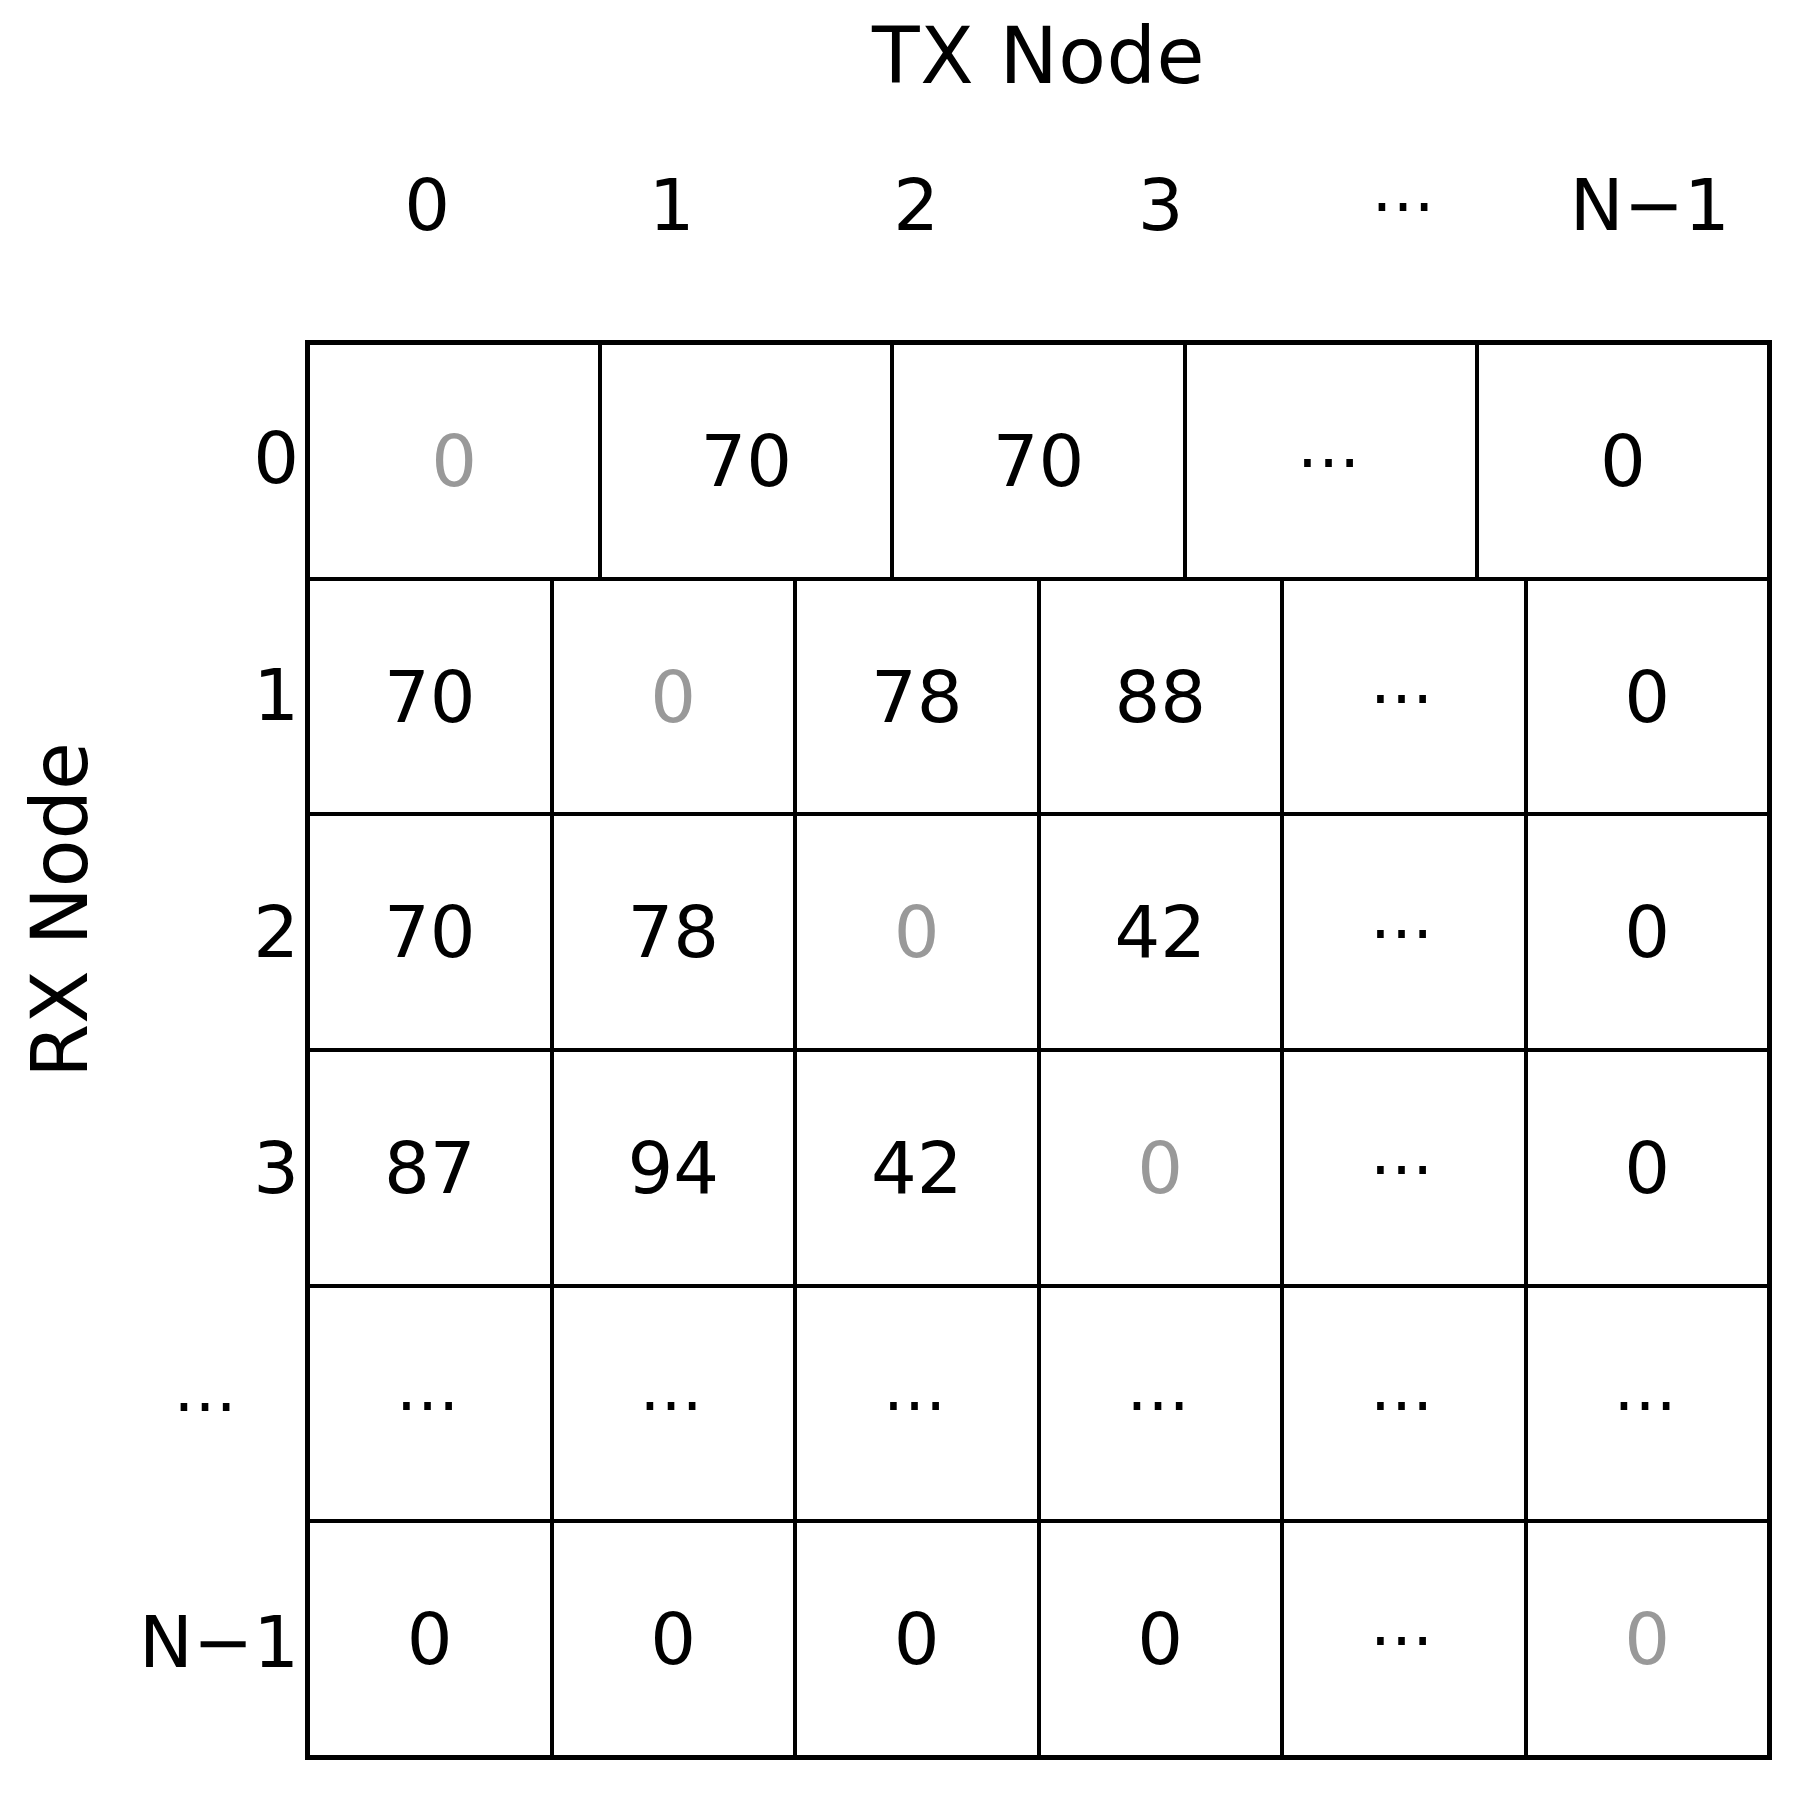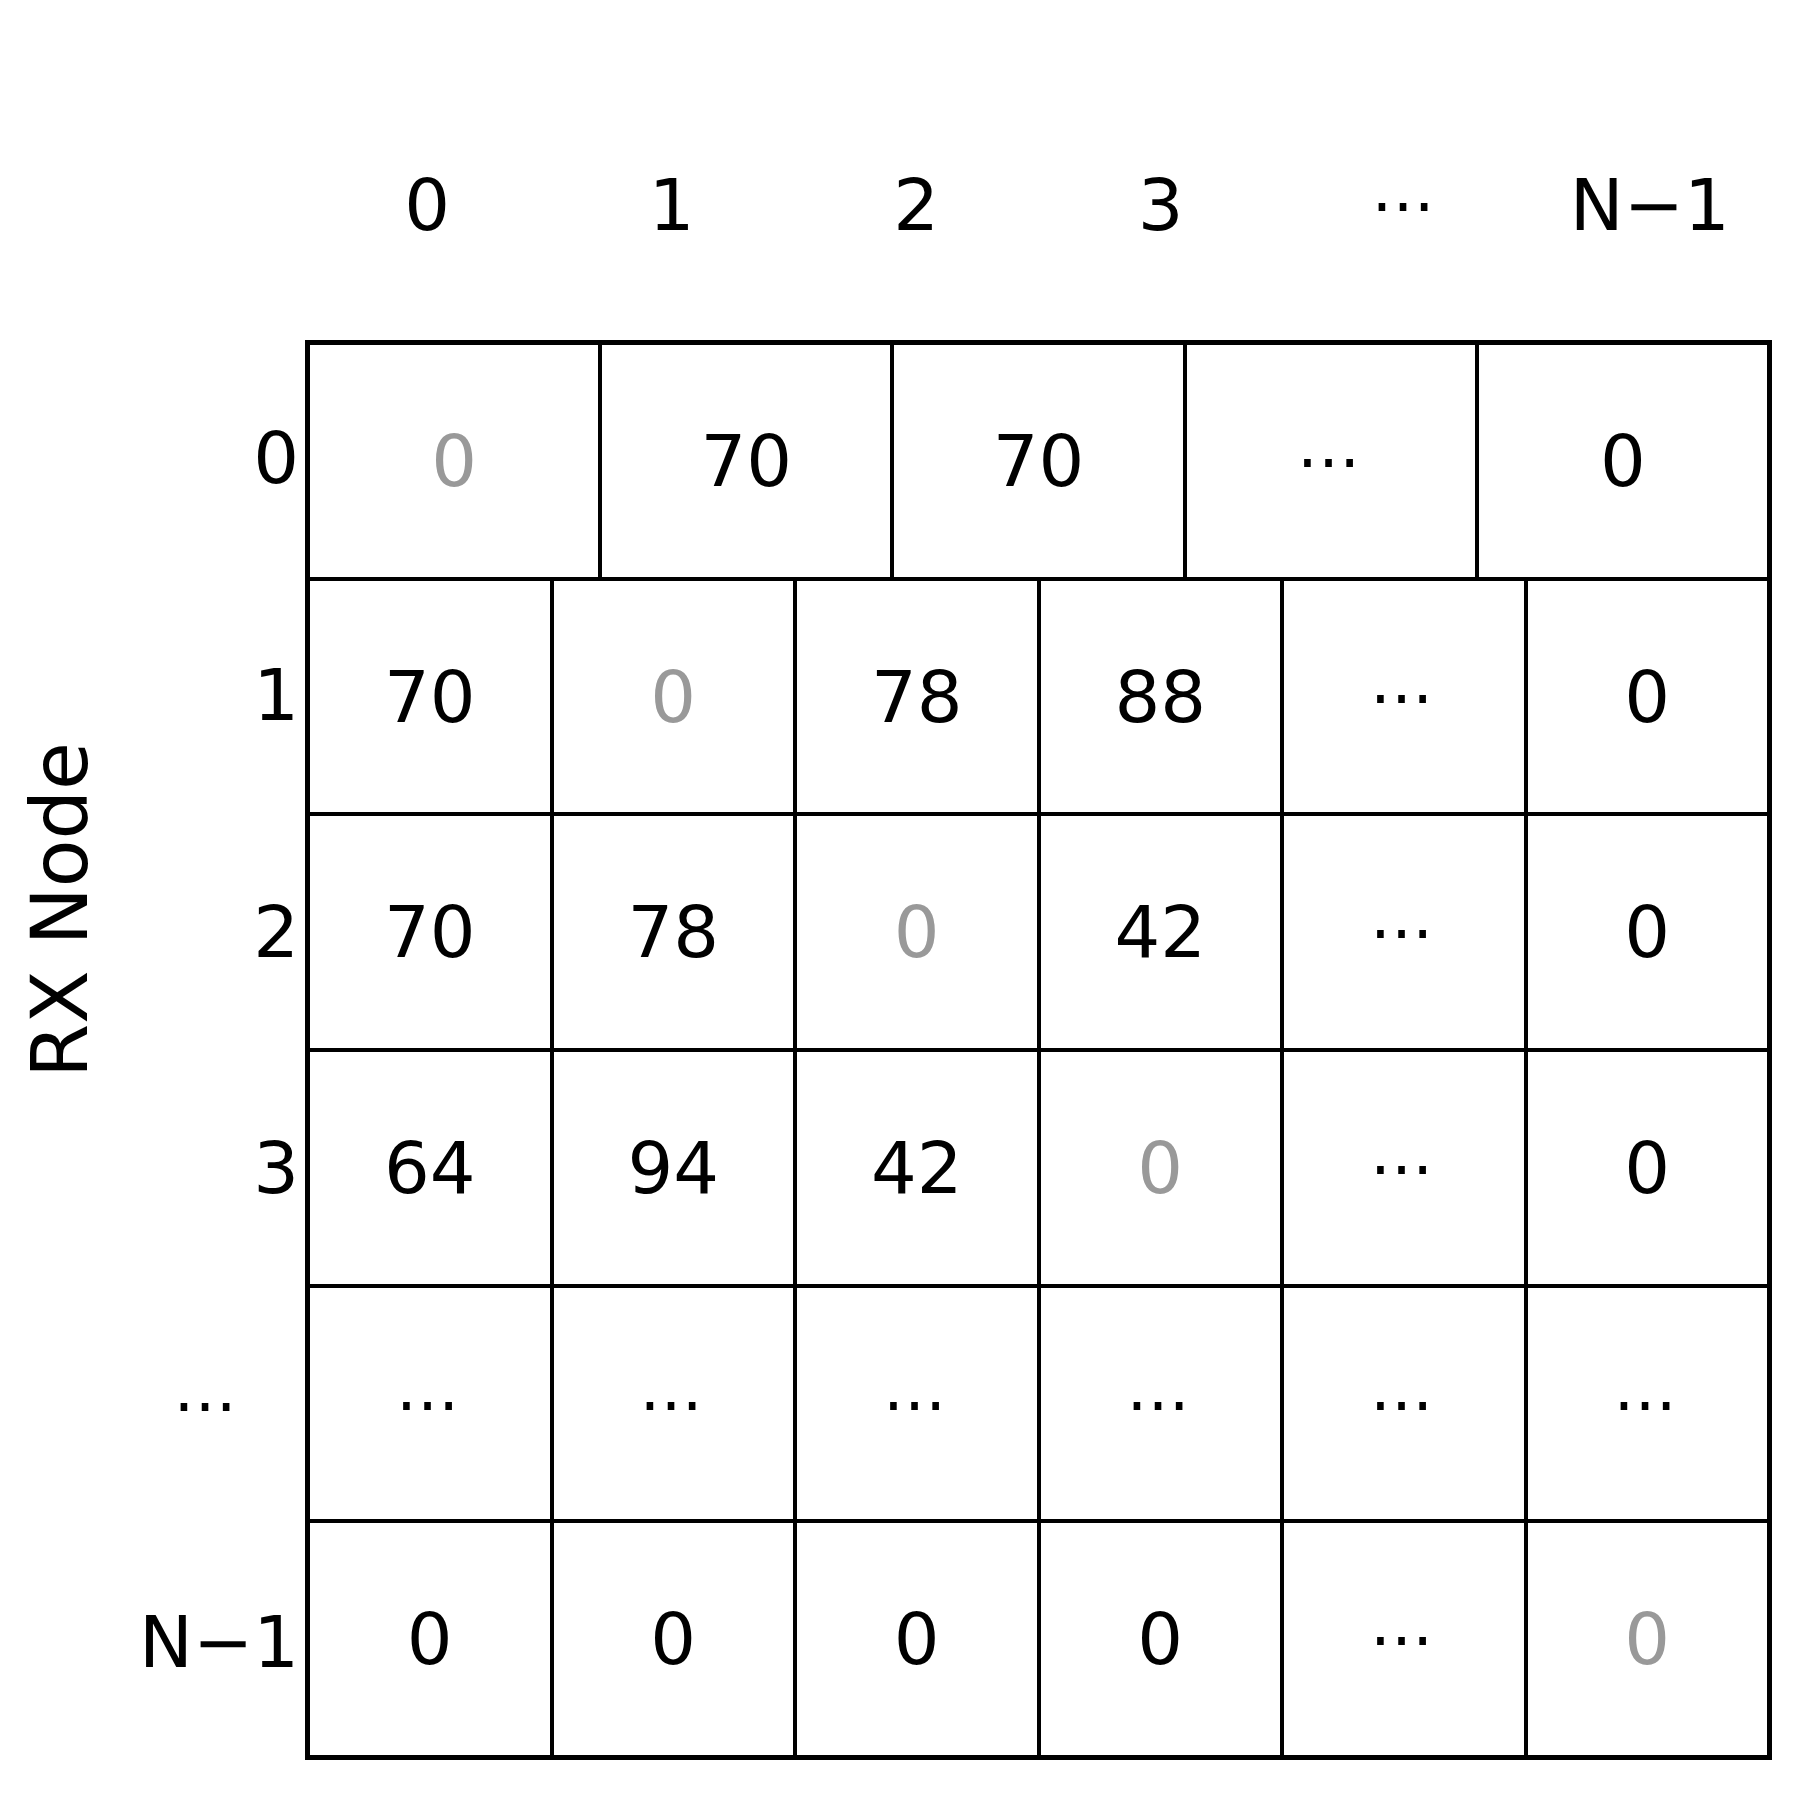--- a/index.html
+++ b/index.html
@@ -129,20 +129,21 @@
   .cell:last-child { border-right: none; }
 
   .cell.diag { color: #999999; }
   .cell.dots { font-size: 64px; letter-spacing: 0.06em; }
 </style>
 </head>
 <body>
 
 <div id="root">
 
+  <div class="tx-title">TX Node</div>
 
   <div class="col-head-strip">
       <div class="col-head">0</div>
       <div class="col-head">1</div>
       <div class="col-head">2</div>
       <div class="col-head">3</div>
       <div class="col-head dots">⋯</div>
       <div class="col-head">N−1</div>
     </div>
 
@@ -177,21 +178,21 @@
       </div>
       <div class="mrow">
         <div class="cell">70</div>
         <div class="cell">78</div>
         <div class="cell diag" style="color: rgb(153, 153, 153);">0</div>
         <div class="cell">42</div>
         <div class="cell dots">⋯</div>
         <div class="cell">0</div>
       </div>
       <div class="mrow">
-        <div class="cell">64</div>
+        <div class="cell">87</div>
         <div class="cell">94</div>
         <div class="cell">42</div>
         <div class="cell diag" style="color: rgb(153, 153, 153);">0</div>
         <div class="cell dots">⋯</div>
         <div class="cell">0</div>
       </div>
       <div class="mrow">
         <div class="cell dots">⋯</div>
         <div class="cell dots">⋯</div>
         <div class="cell dots">⋯</div>

